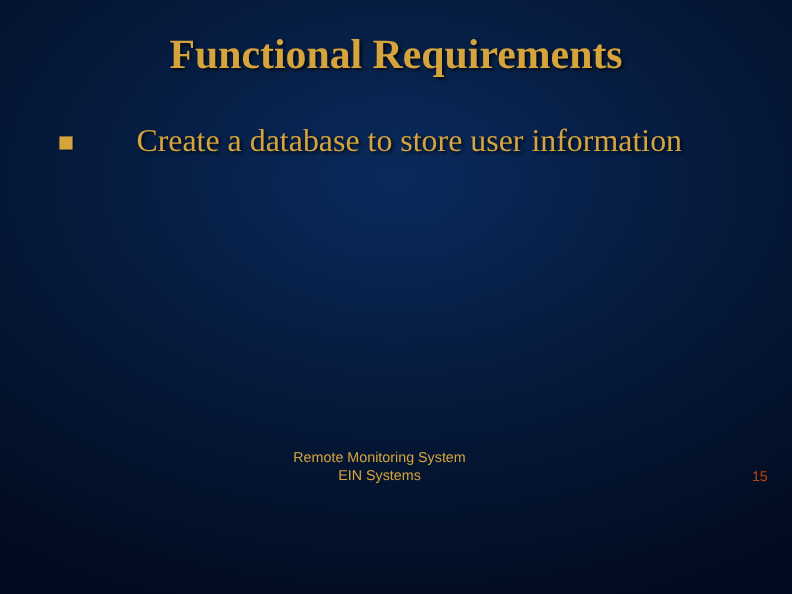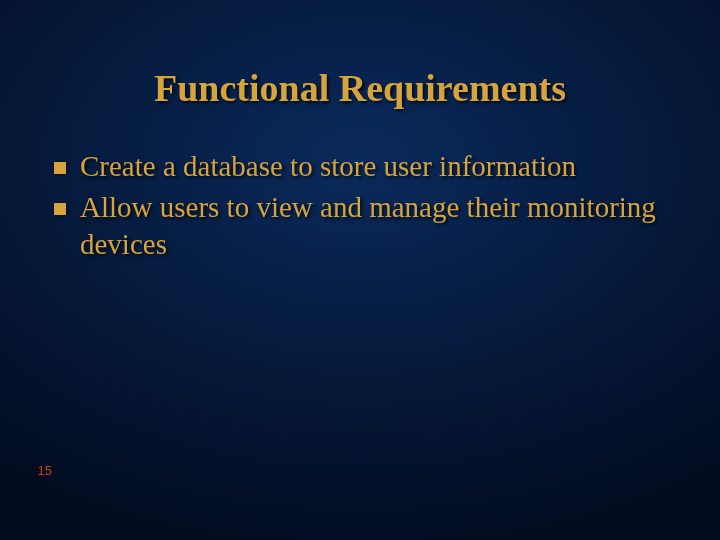--- a/index.html
+++ b/index.html
@@ -13,37 +13,37 @@
     background: radial-gradient(ellipse 600px 400px at 50% 30%, #0a2a5c 0%, #051838 55%, #020c20 100%);
     font-family: "Times New Roman", Times, serif;
     color: #d6a43c;
     position: relative;
   }
   .slide {
     width: 720px;
     height: 452px;
     position: relative;
     box-sizing: border-box;
-    margin-top: 38px;
   }
   .title {
     text-align: center;
     font-size: 38px;
     font-weight: bold;
     padding-top: 28px;
     color: #d6a43c;
     text-shadow: 2px 2px 3px rgba(0,0,0,0.7);
   }
   .content {
     margin: 38px 48px 0 54px;
   }
   .bullet-row {
     display: flex;
     align-items: flex-start;
     margin-bottom: 4px;
+    gap: 44px;
   }
   .bullet-marker {
     width: 12px;
     height: 12px;
     background: #d6a43c;
     flex: 0 0 12px;
     margin-top: 14px;
     margin-right: 14px;
     box-shadow: 1px 1px 2px rgba(0,0,0,0.6);
   }
@@ -90,24 +90,24 @@
 
   <div class="content">
 
     <div class="bullet-row">
       <div class="bullet-marker"></div>
       <div class="bullet-text">Create a database to store user information</div>
     </div>
 
 
 
-    <div class="bullet-row">
-      <div class="bullet-marker"></div>
-      <div class="bullet-text">Allow users to view and manage their monitoring devices</div>
-    </div>
 
   </div>
 
   <div class="footer">
+    <div class="footer-center">
+      <div>Remote Monitoring System</div>
+      <div>EIN Systems</div>
+    </div>
     <div class="footer-right">15</div>
   </div>
 
 </div>
 
 </body></html>

